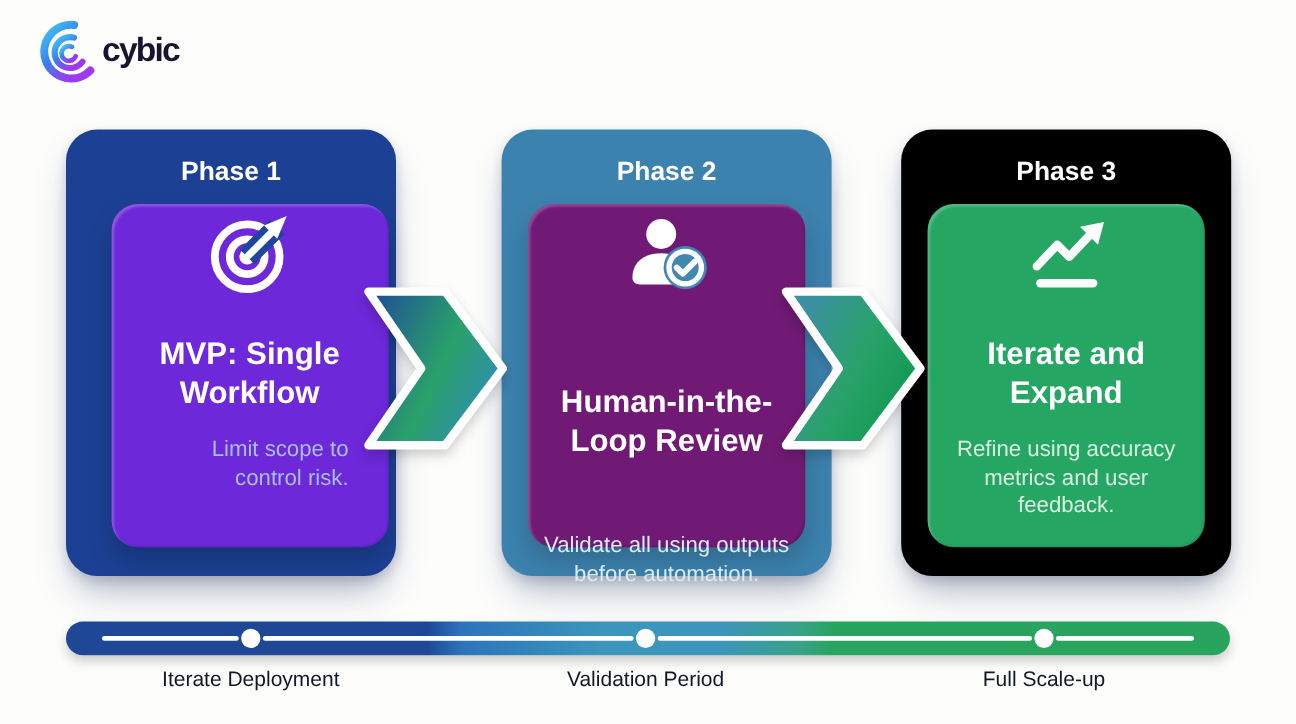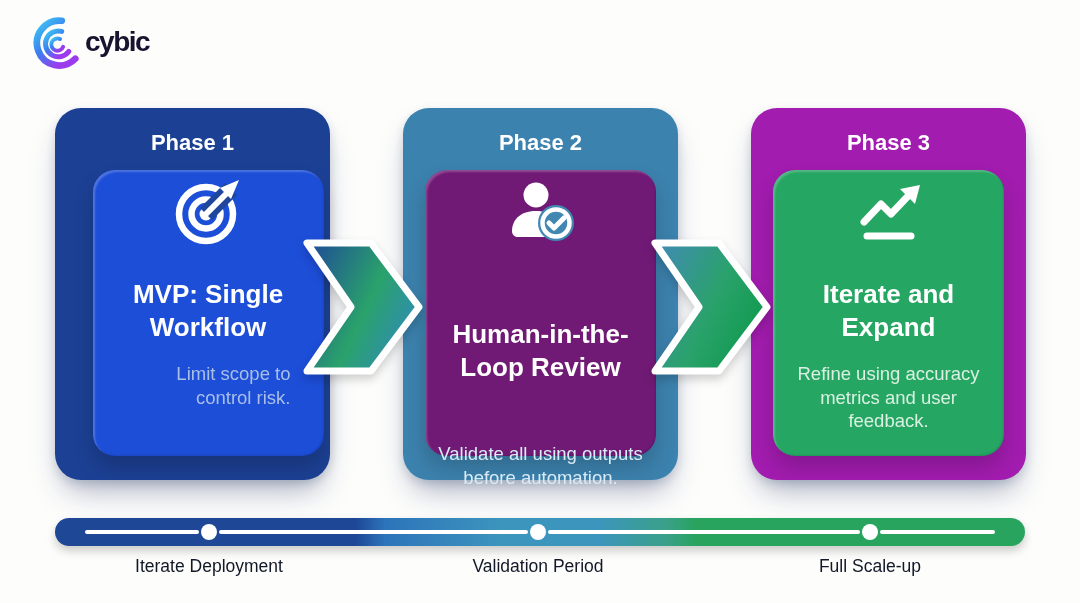--- a/index.html
+++ b/index.html
@@ -13,21 +13,21 @@
   .logo{position:absolute;left:24px;top:16px;display:flex;align-items:center;gap:5px;}
   .logo svg{display:block;}
   .brand-name{font-size:28px;font-weight:bold;color:#18142f;letter-spacing:-1.5px;line-height:1;padding-bottom:4px;}
   
   .card{
     position:absolute;top:108px;width:275px;height:372px;border-radius:26px;
     box-shadow:0 18px 30px -8px rgba(20,40,90,.35), 0 4px 10px rgba(20,40,90,.15);
     display:flex;flex-direction:column;align-items:center;
   }
   .card-1{left:55px;}
-  .card-2{left:403px;}
+  .card-2{left:418px;}
   .card-3{left:751px;}
   .phase-label{margin-top:21px;height:28px;font-size:22px;font-weight:bold;color:#ffffff;line-height:28px;}
   .panel{
     margin-top:13px;width:231px;height:286px;border-radius:22px;
     box-shadow:0 12px 20px rgba(0,0,0,.18), inset 2px 2px 2px rgba(255,255,255,.22), inset -1px -1px 2px rgba(0,0,0,.12);
     display:flex;flex-direction:column;align-items:center;
   }
   .phase-icon{margin-top:6px;width:70px;height:70px;}
   .phase-title{
     margin-top:32px;max-width:218px;text-align:center;
@@ -88,21 +88,21 @@
         <path d="M 74,34 A 23,23 0 1 0 75,72" stroke-width="9"></path>
         <path d="M 67,46 A 11,11 0 1 0 68,61" stroke-width="7"></path>
       </g>
     </svg>
   </span>
   <span class="brand-name">cybic</span>
 </div>
 
 <div class="card card-1" style="background-color: rgb(28, 64, 148);">
   <div class="phase-label">Phase 1</div>
-  <div class="panel" style="background-color: #1d4ed8; margin-left: 31px;">
+  <div class="panel" style="background-color: #6d28d9; margin-left: 31px;">
     <span class="phase-icon">
       <svg width="70" height="70" viewBox="0 0 70 70">
         <g fill="none" stroke="#ffffff">
           <circle cx="33" cy="38" r="27" stroke-width="6.5"></circle>
           <circle cx="33" cy="38" r="14.5" stroke-width="6.5"></circle>
         </g>
         <circle cx="33" cy="38" r="6.5" fill="#ffffff"></circle>
         <line x1="33" y1="38" x2="58" y2="13" stroke-width="17" stroke-linecap="butt" style="stroke: rgb(31, 70, 156);"></line>
         <line x1="33" y1="38" x2="55" y2="16" stroke="#ffffff" stroke-width="6" stroke-linecap="round"></line>
         <polygon points="47,12 66,4 58,23" fill="#ffffff"></polygon>
@@ -123,21 +123,21 @@
         <circle cx="50" cy="47" r="18" style="fill: rgb(65, 135, 178);"></circle>
         <circle cx="50" cy="47" r="13.5" fill="none" stroke="#ffffff" stroke-width="4.5"></circle>
         <path d="M 43,47 L 48,52 L 58,42" fill="none" stroke="#ffffff" stroke-width="5" stroke-linecap="round" stroke-linejoin="round"></path>
       </svg>
     </span>
     <div class="phase-title">Human-in-the-Loop Review</div>
     <div class="phase-desc" style="color: rgb(217, 235, 245);">Validate all using outputs before automation.</div>
   </div>
 </div>
 
-<div class="card card-3" style="background-color: #a21caf;">
+<div class="card card-3" style="background-color: #000000;">
   <div class="phase-label">Phase 3</div>
   <div class="panel" style="background-color: rgb(38, 166, 99);">
     <span class="phase-icon">
       <svg width="70" height="70" viewBox="0 0 70 70">
         <polyline points="10,46 27,28 37,38 55,19" fill="none" stroke="#ffffff" stroke-width="7" stroke-linecap="round" stroke-linejoin="round"></polyline>
         <polygon points="66,9 46,13 61,28" fill="#ffffff"></polygon>
         <line x1="13" y1="60" x2="57" y2="60" stroke="#ffffff" stroke-width="7" stroke-linecap="round"></line>
       </svg>
     </span>
     <div class="phase-title">Iterate and Expand</div>

